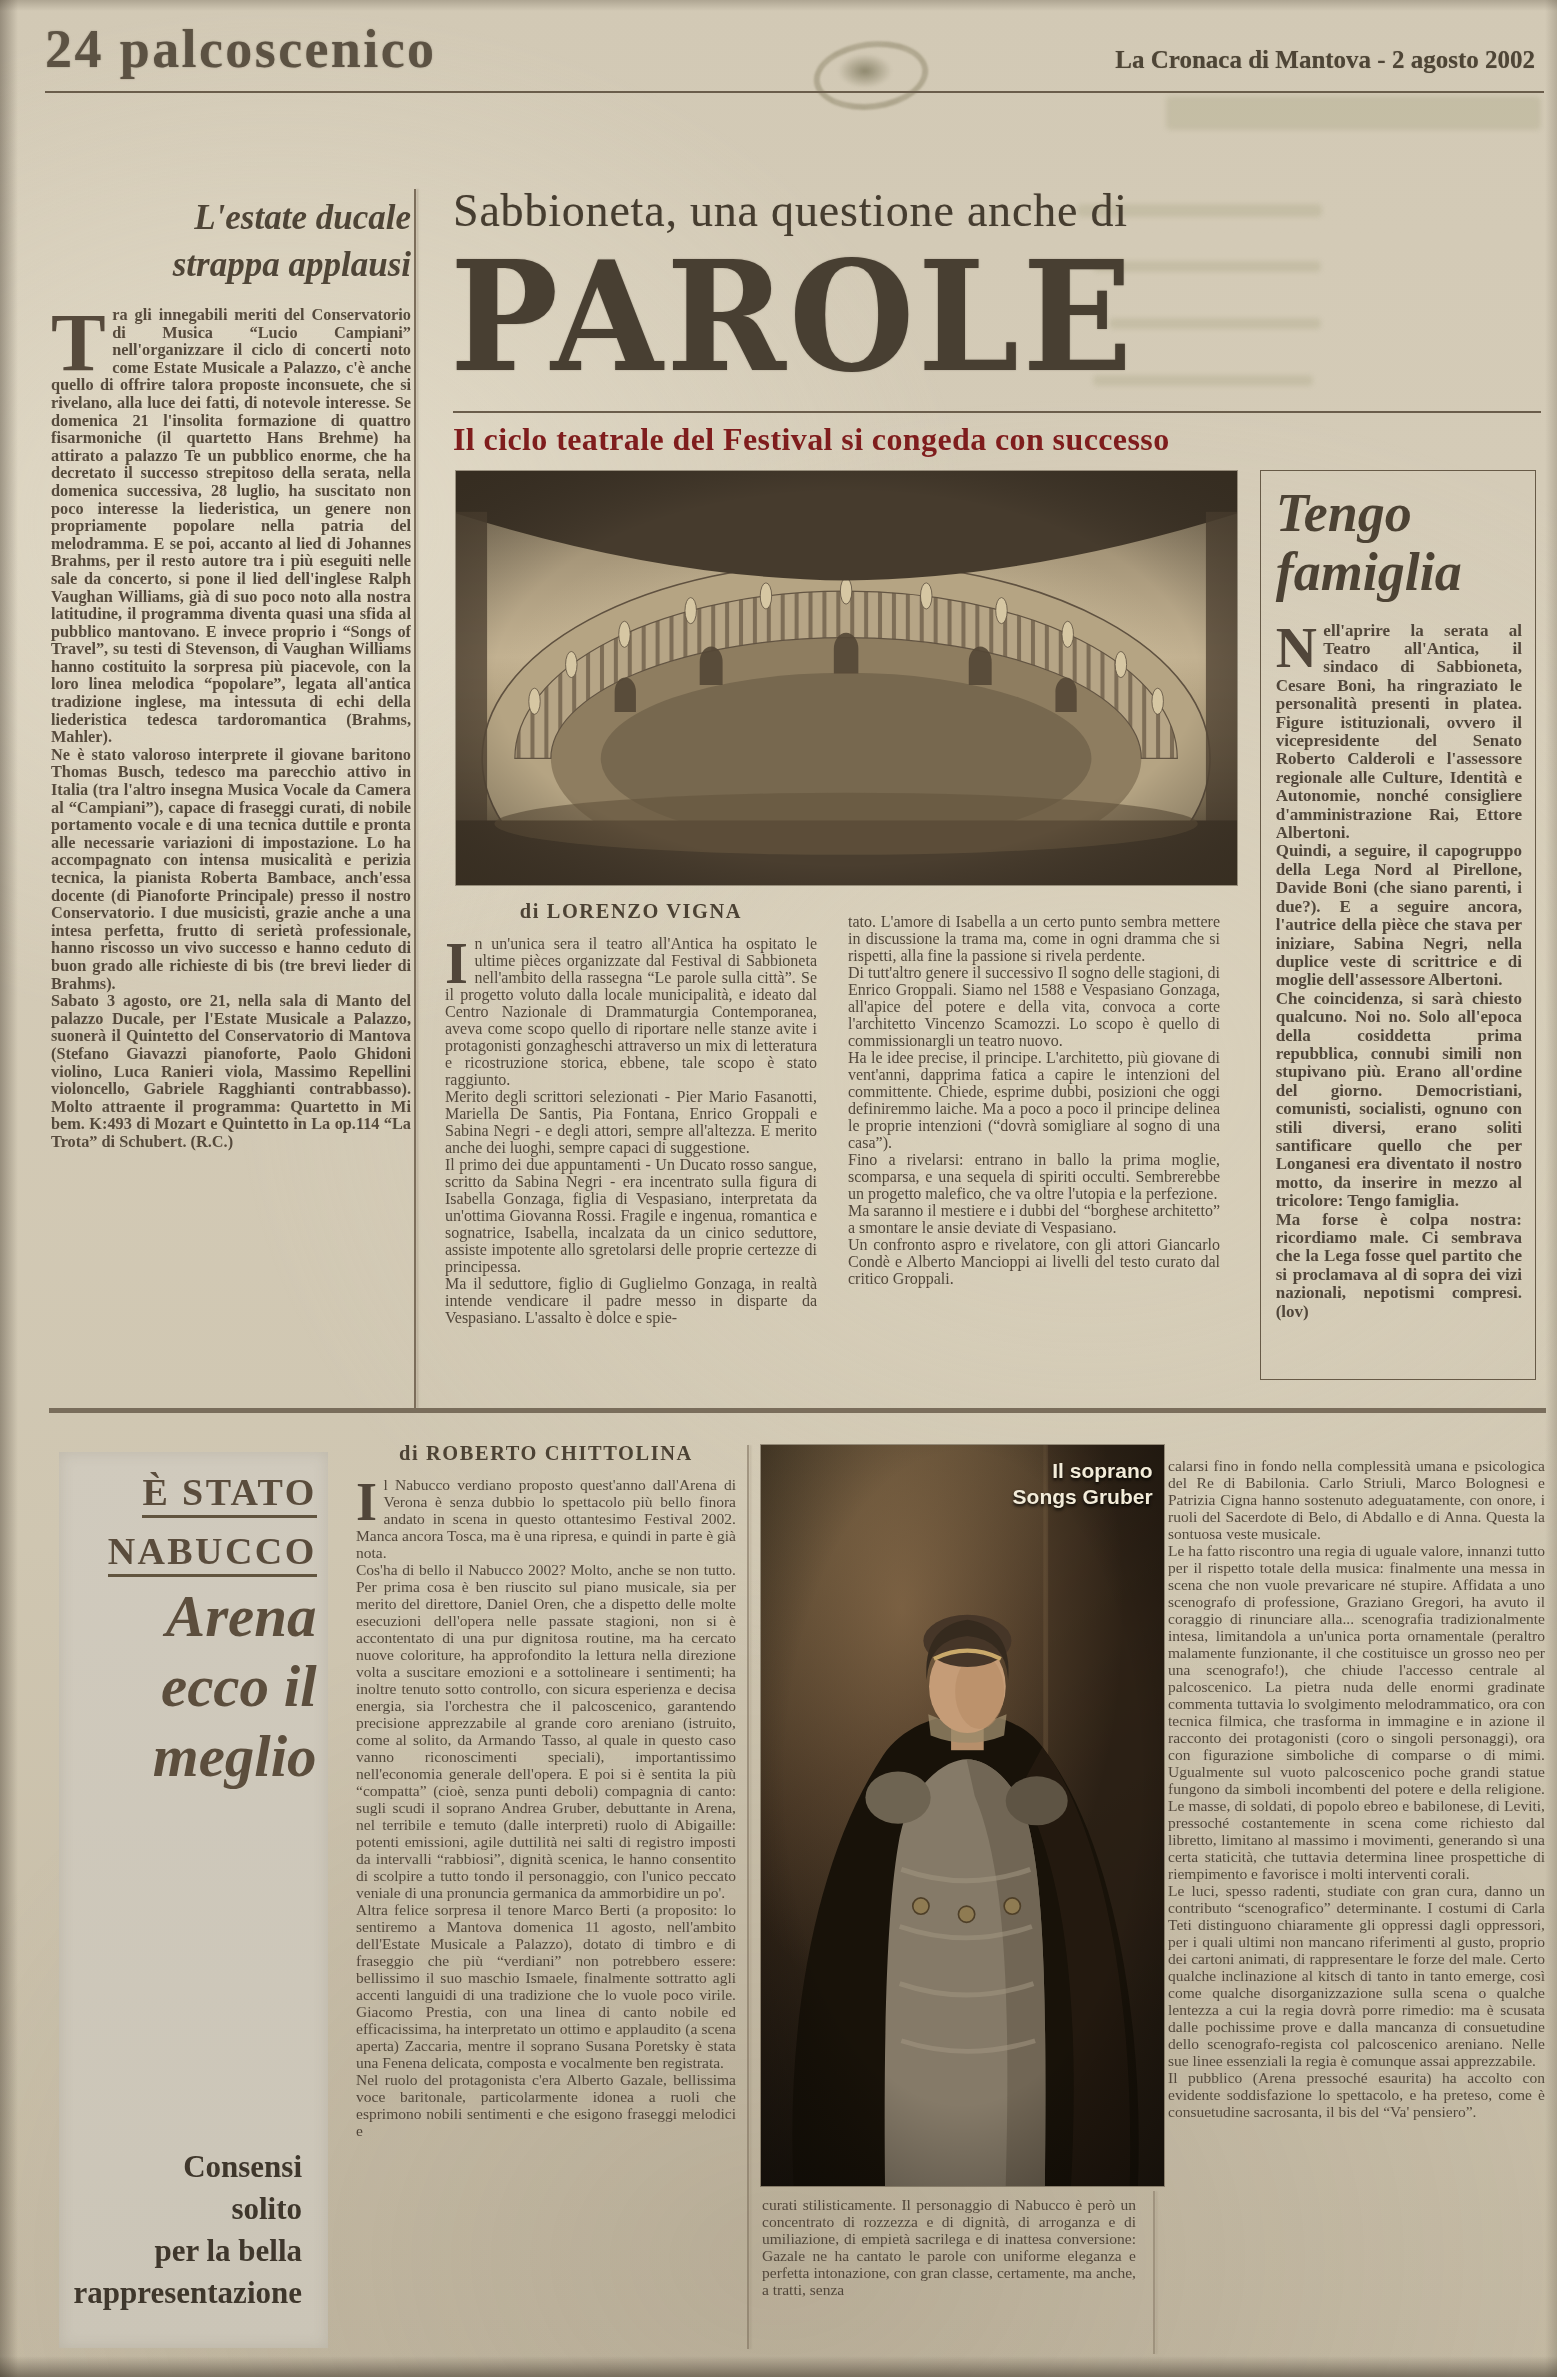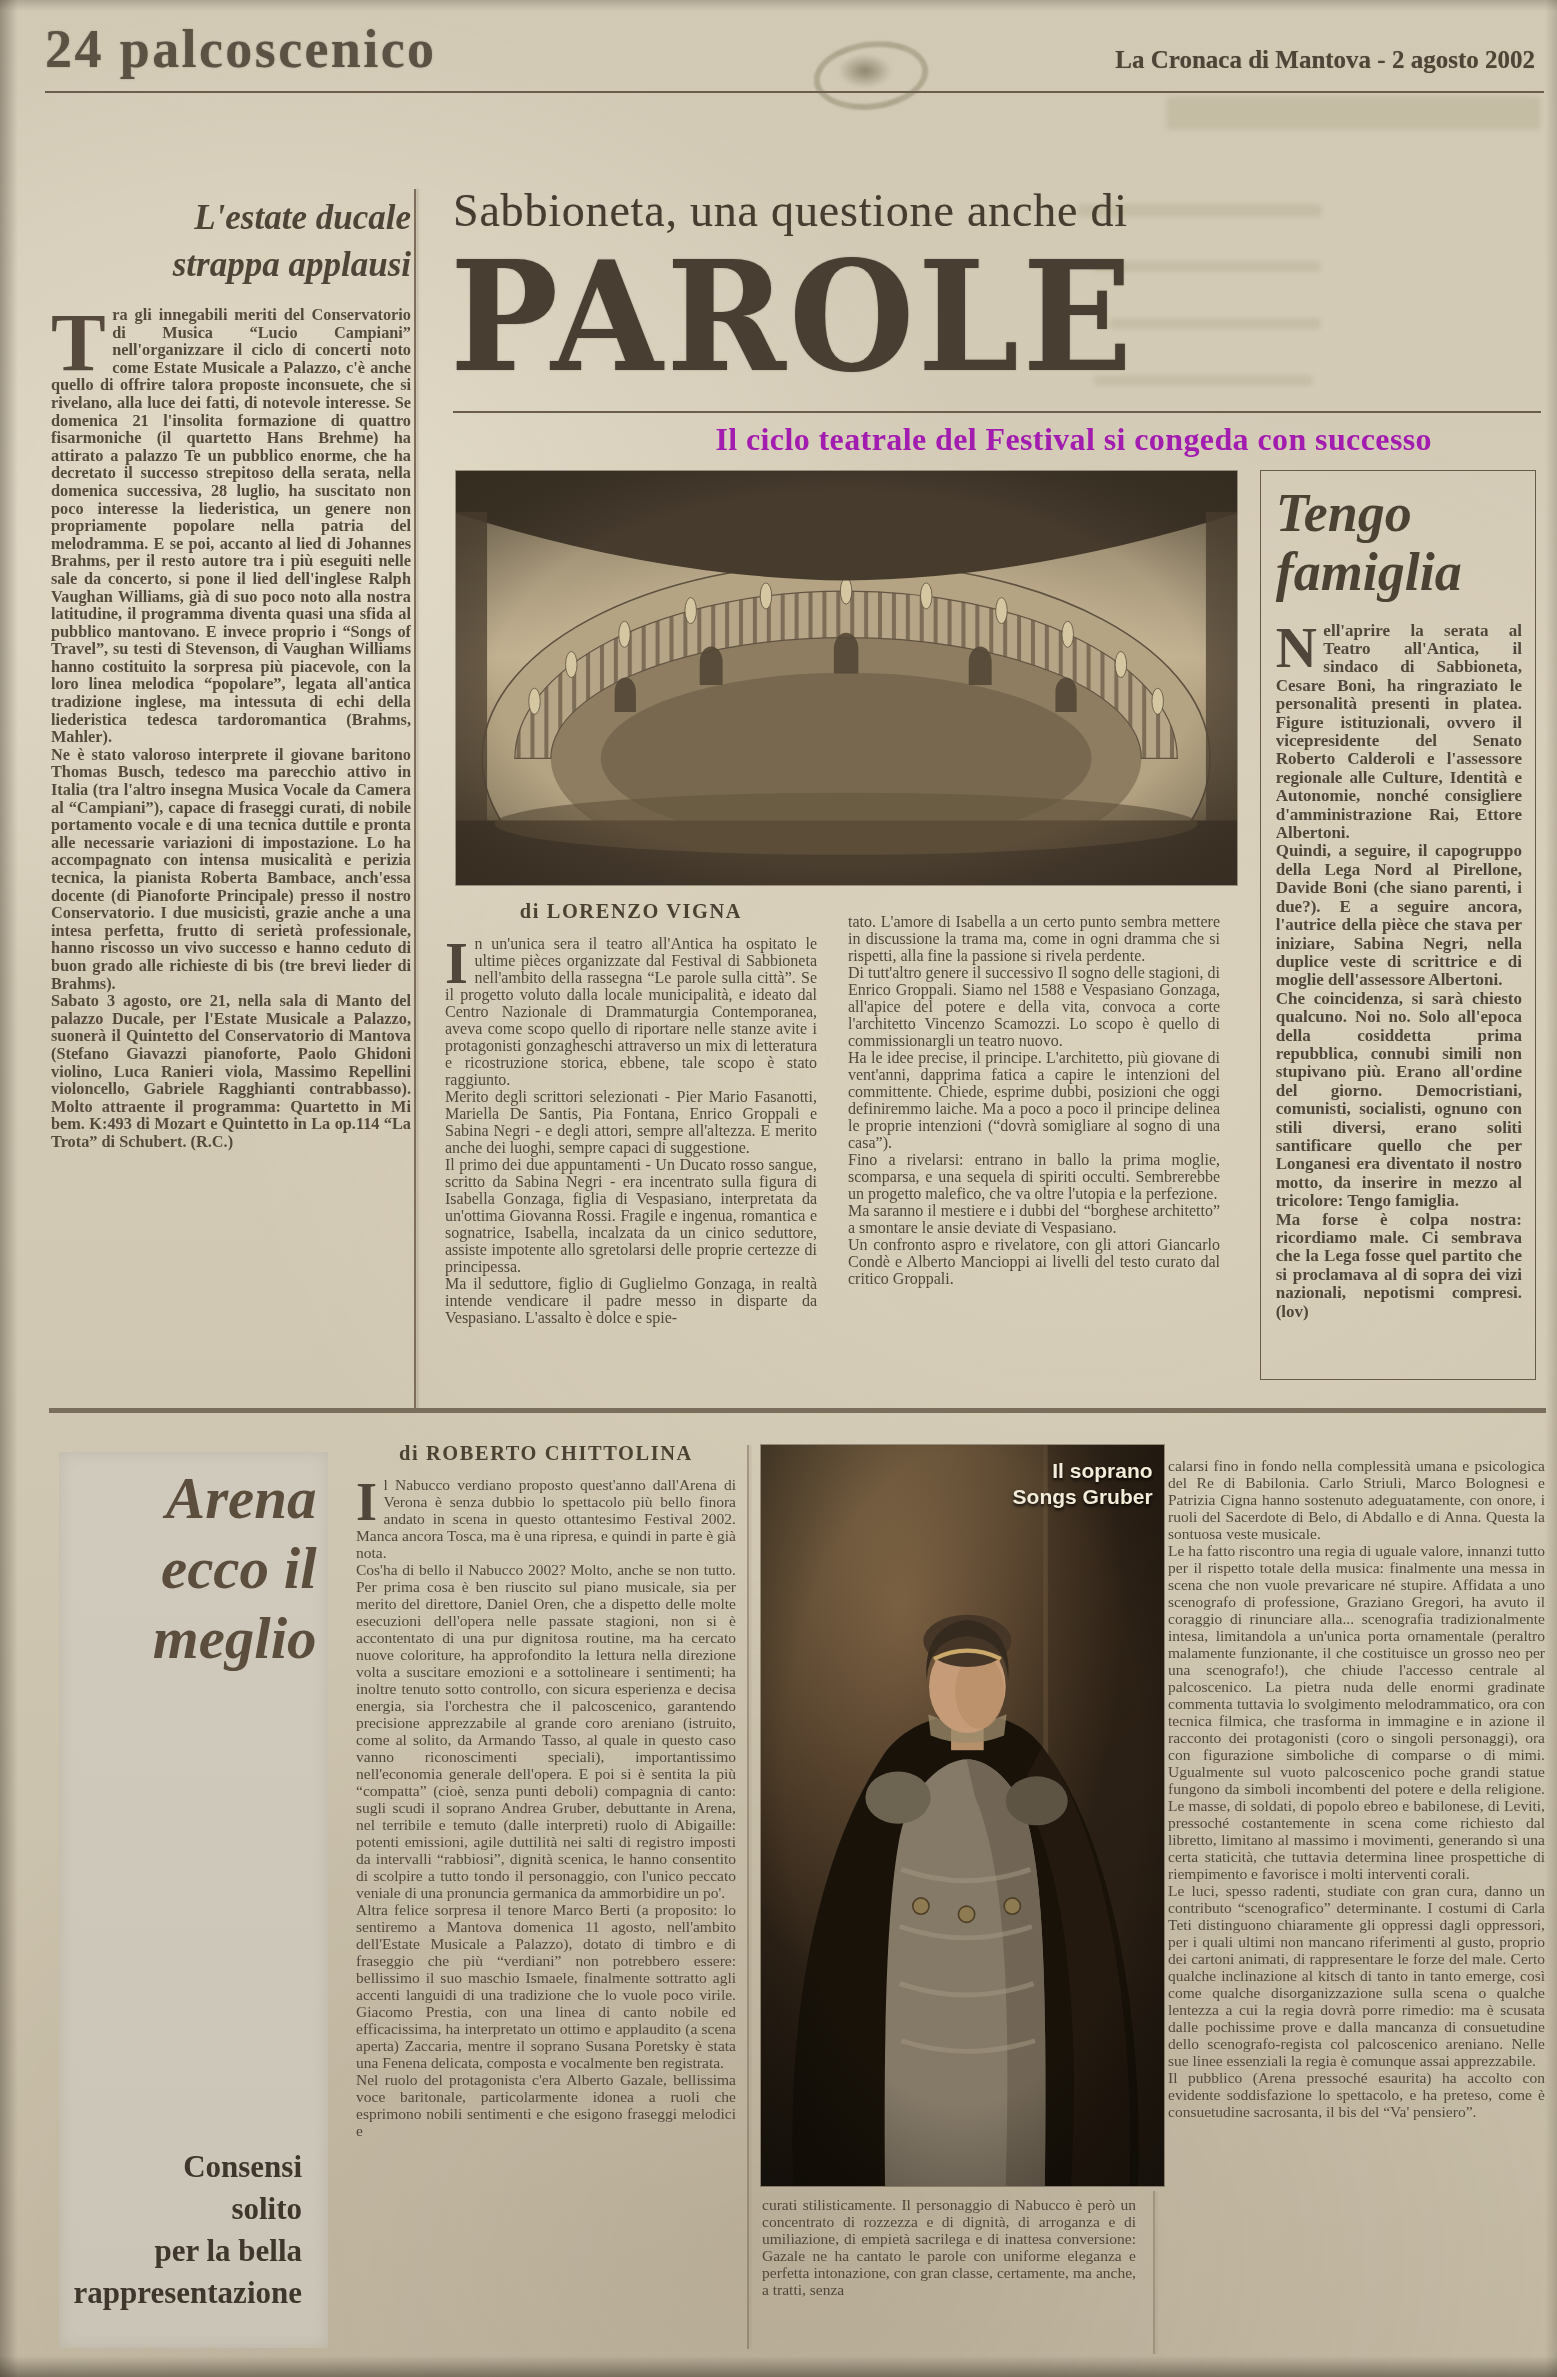--- a/index.html
+++ b/index.html
@@ -30,21 +30,21 @@
   
   .la-box{left:51px;top:194px;width:360px;}
   .la-title{font-style:italic;font-weight:bold;font-size:35px;line-height:47px;text-align:right;color:#4f4537;}
   .body-text{text-align:justify;white-space:pre-line;overflow:hidden;hyphens:auto;}
   .la-body{margin-top:18px;height:1134px;font-size:16.3px;line-height:17.6px;font-weight:bold;color:#564a3c;}
   .dropcap{float:left;line-height:.78;padding:4.9px 6.5px 0 0;font-weight:bold;}
   .vrule{width:1.6px;background:#7b6d5a;box-shadow:2.4px 0 1.6px rgba(123,109,90,.3);}
   
   .kicker{left:453px;top:184px;font-size:46px;color:#463d30;letter-spacing:0.8px;text-shadow:0 0 0.8px rgba(70,61,48,.4);}
   .parole{left:450px;top:241px;font-family:"DejaVu Serif","Liberation Serif",serif;font-size:144px;line-height:1;font-weight:bold;color:#483f32;letter-spacing:3.3px;transform:scaleY(1.06);transform-origin:top left;text-shadow:0 0 1.6px rgba(72,63,50,.4);}
-  .deck{left:453px;top:421px;width:979px;font-size:32px;font-weight:bold;color:#a21caf;letter-spacing:0.4px;text-align:right;}
+  .deck{left:453px;top:421px;width:979px;font-size:32px;font-weight:bold;color:#7f1d1d;letter-spacing:0.4px;}
   .photo-frame{border:0.8px solid rgba(70,60,45,.45);box-shadow:0 0 11.4px rgba(70,60,45,.25) inset;}
   .byline{font-weight:bold;font-size:20.4px;letter-spacing:1.6px;color:#4c4234;text-align:center;}
   .m-col{font-size:16px;line-height:17px;color:#51463a;}
   
   .tengo{left:1260px;top:470px;width:276px;height:910px;border:1.6px solid #675a47;box-sizing:border-box;padding:13px 13px 0 14.7px;}
   .tengo-title{font-style:italic;font-weight:bold;font-size:54px;line-height:59px;color:#4c4234;}
   .tengo-body{margin-top:19.6px;height:718px;font-size:17px;line-height:18.4px;font-weight:bold;color:#51463a;}
   
   .gray-box{left:59px;top:1452px;width:269px;height:896px;background:linear-gradient(180deg,#d0cabd,#cbc5b7);box-shadow:0 0 14.7px rgba(90,80,62,.15) inset;box-sizing:border-box;padding:11.4px 11.4px 0 8.2px;}
   .b-kicker{text-align:right;font-weight:bold;font-size:38px;line-height:59px;letter-spacing:2.4px;color:#5a4c3c;}
@@ -167,20 +167,24 @@
   </div>
   <div class="tengo-body body-text"><span class="dropcap" style="font-size:57px;">N</span><span>ell'aprire la serata al Teatro all'Antica, il sindaco di Sabbioneta, Cesare Boni, ha ringraziato le personalità presenti in platea. Figure istituzionali, ovvero il vicepresidente del Senato Roberto Calderoli e l'assessore regionale alle Culture, Identità e Autonomie, nonché consigliere d'amministrazione Rai, Ettore Albertoni.
 Quindi, a seguire, il capogruppo della Lega Nord al Pirellone, Davide Boni (che siano parenti, i due?). E a seguire ancora, l'autrice della pièce che stava per iniziare, Sabina Negri, nella duplice veste di scrittrice e di moglie dell'assessore Albertoni.
 Che coincidenza, si sarà chiesto qualcuno. Noi no. Solo all'epoca della cosiddetta prima repubblica, connubi simili non stupivano più. Erano all'ordine del giorno. Democristiani, comunisti, socialisti, ognuno con stili diversi, erano soliti santificare quello che per Longanesi era diventato il nostro motto, da inserire in mezzo al tricolore: Tengo famiglia.
 Ma forse è colpa nostra: ricordiamo male. Ci sembrava che la Lega fosse quel partito che si proclamava al di sopra dei vizi nazionali, nepotismi compresi. (lov)</span></div>
 </div>
 
 <div class="abs rule-h" style="left:49px;top:1408px;width:1497px;height:4.9px;opacity:.85;"></div>
 
 <div class="abs gray-box">
+  <div class="b-kicker">
+    <div><span>È STATO</span></div>
+    <div><span>NABUCCO</span></div>
+  </div>
   <div class="b-head">
     <div>Arena</div>
     <div>ecco il</div>
     <div>meglio</div>
   </div>
   <div class="consensi">
     <div>Consensi</div>
     <div>solito</div>
     <div>per la bella</div>
     <div>rappresentazione</div>

